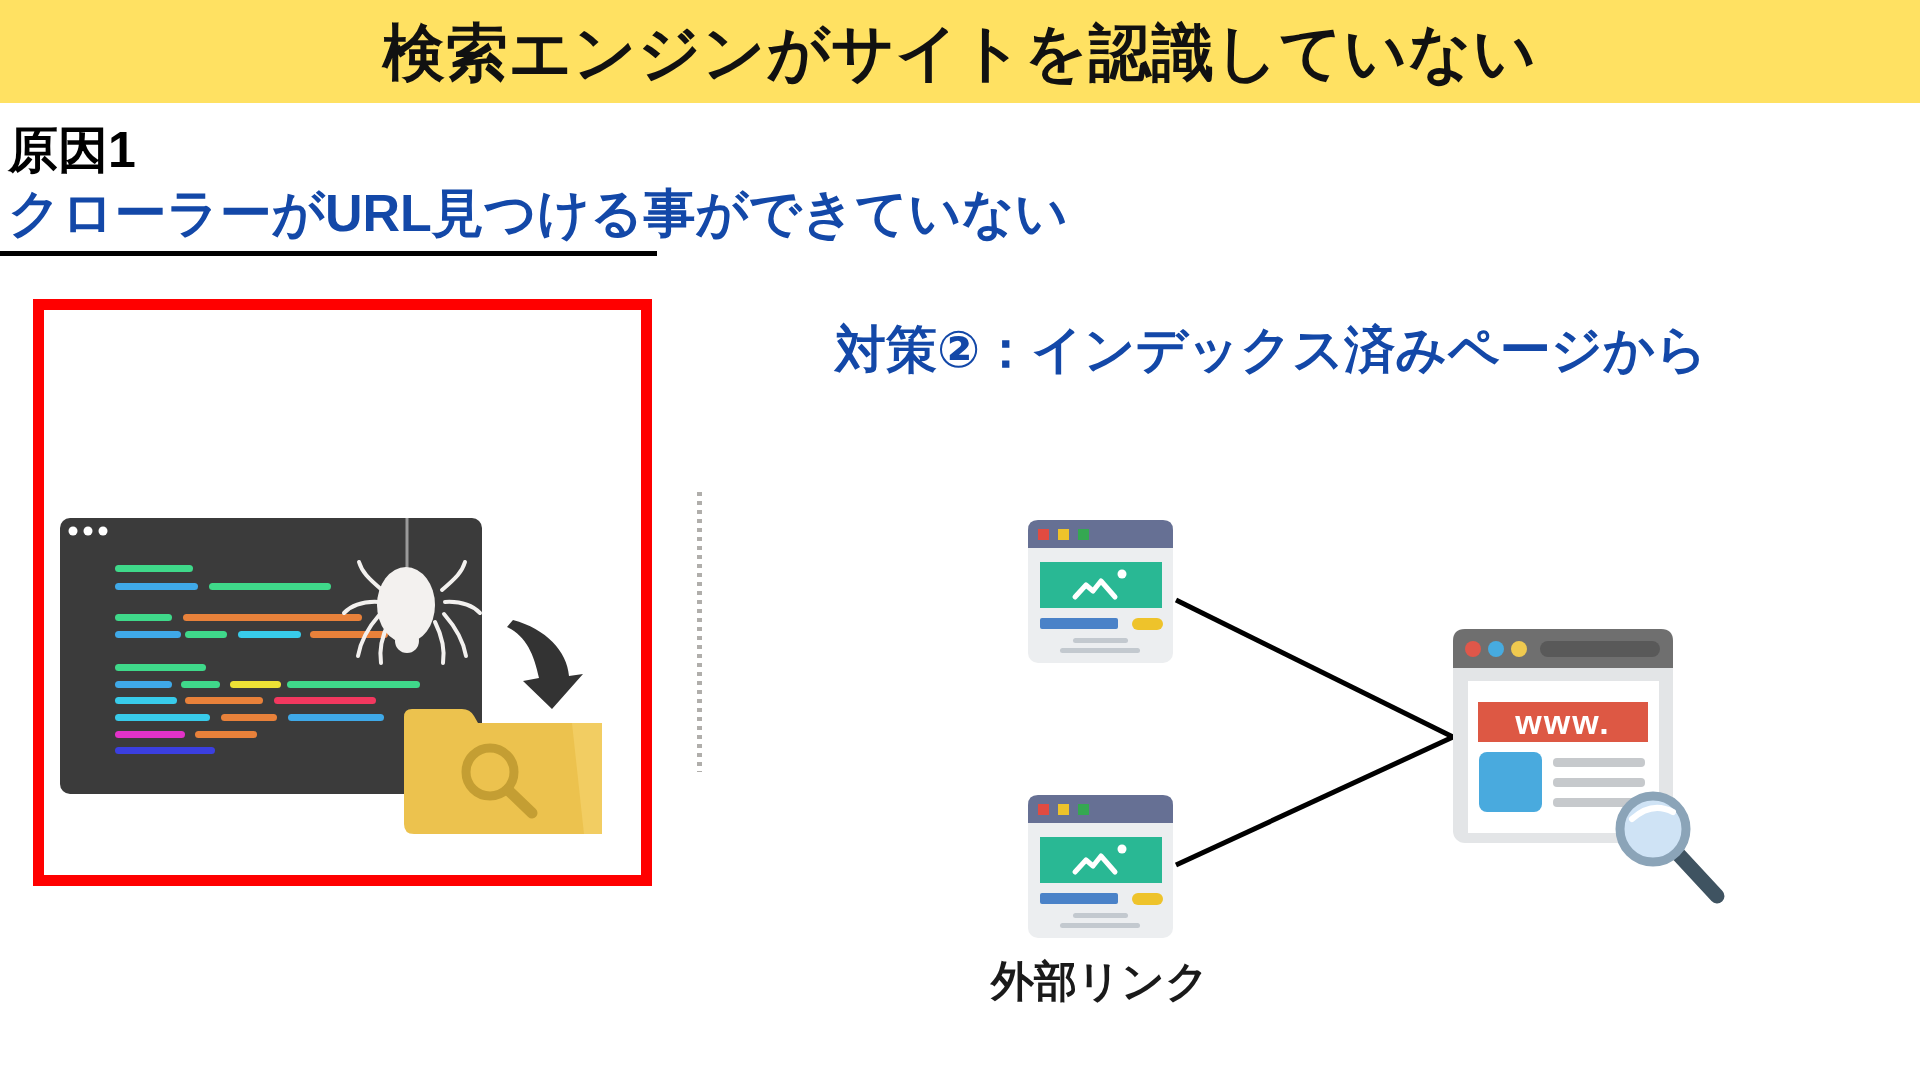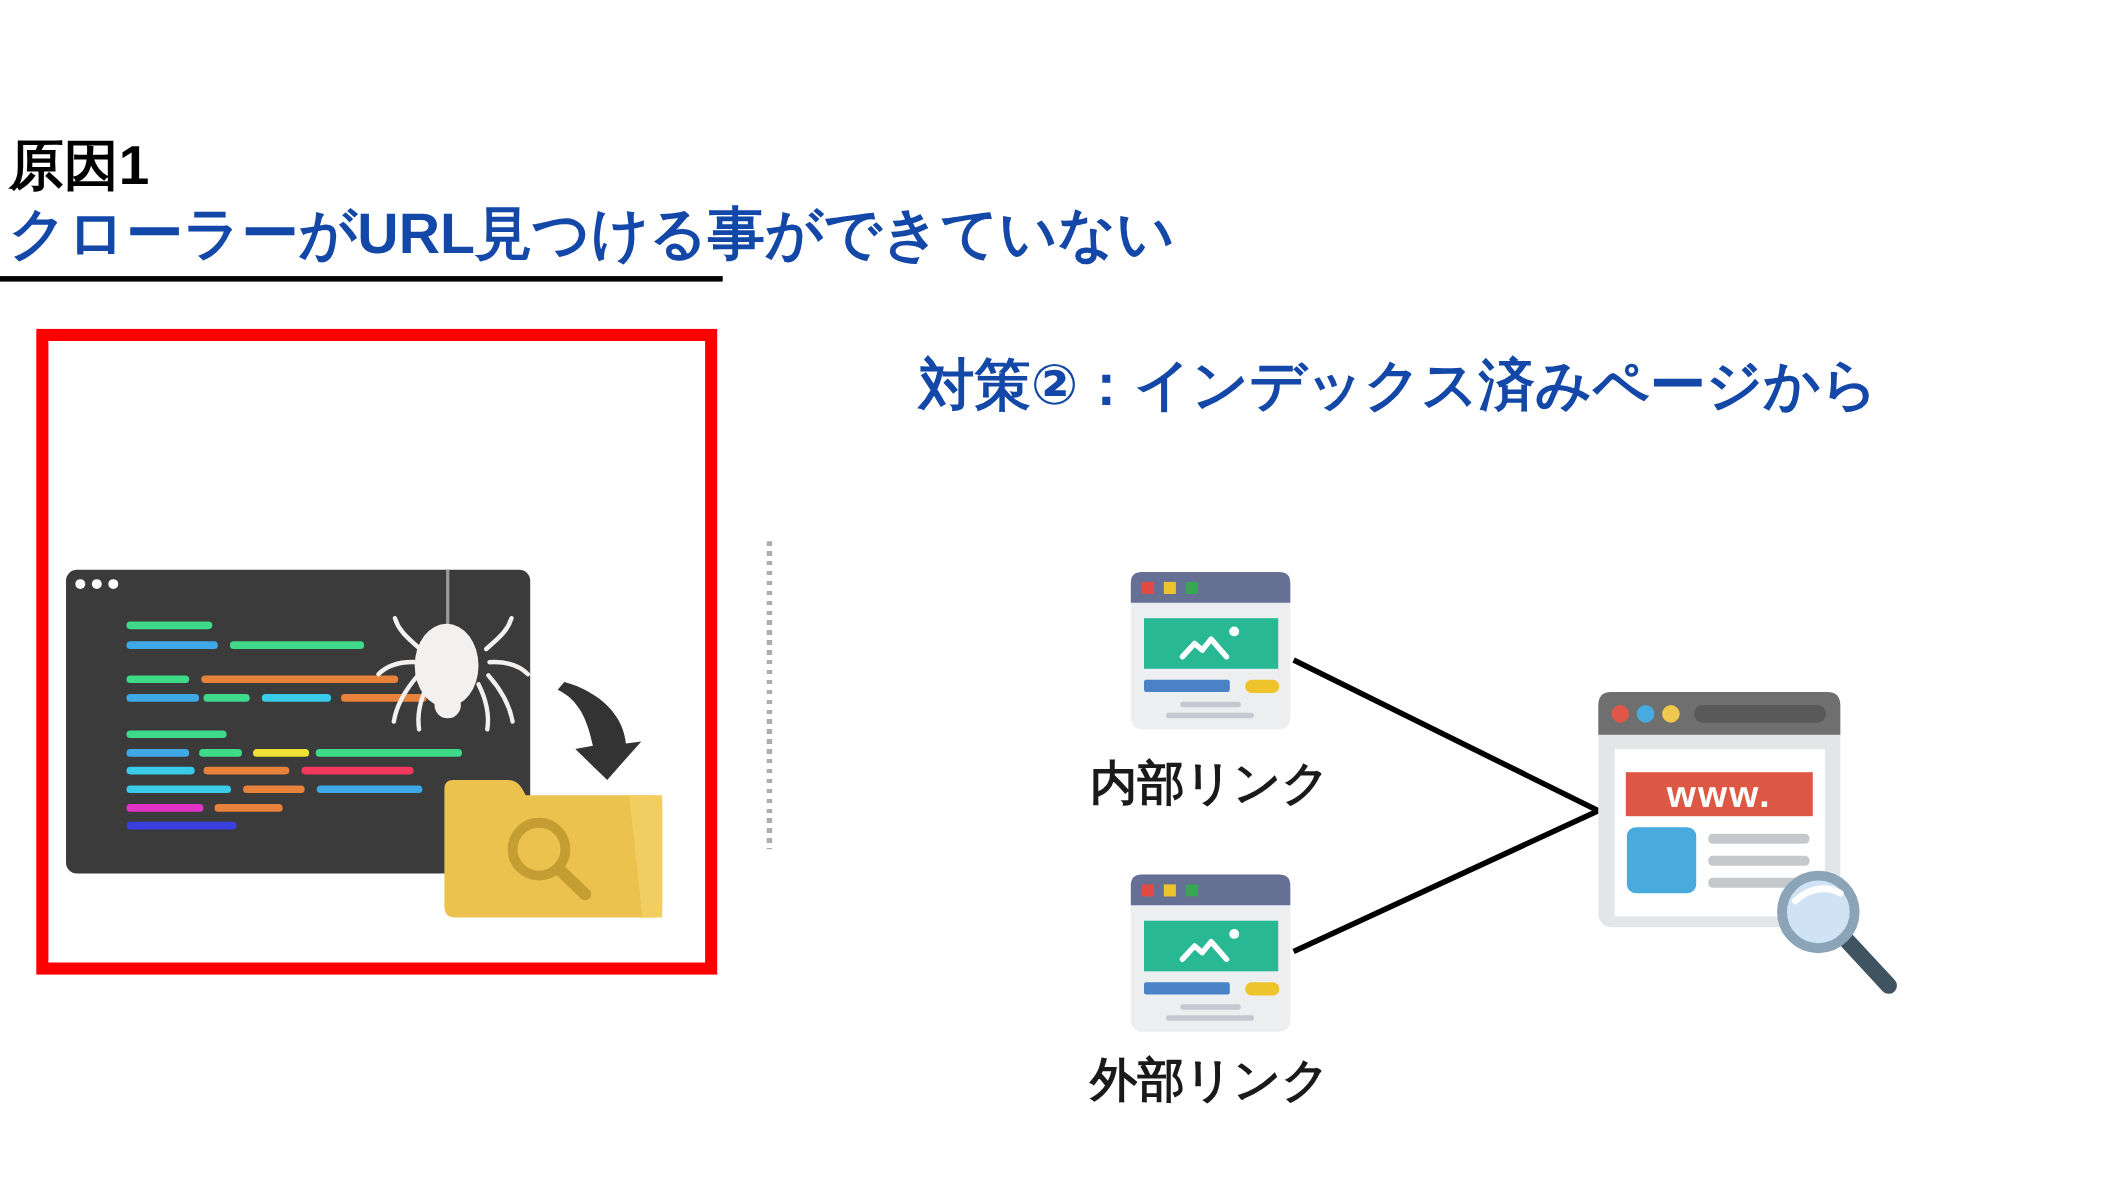--- a/index.html
+++ b/index.html
@@ -56,32 +56,34 @@
   }
   .node-label.internal{left:950px;top:683px;}
   .node-label.external{left:950px;top:953px;}
   .art{position:absolute;left:0;top:0;width:1920px;height:1080px;pointer-events:none;}
 </style>
 </head>
 <body>
 
 <div class="stage">
 
+  <header class="banner">
+    <div class="banner-title">検索エンジンがサイトを認識していない</div>
+  </header>
 
   <div class="cause-label">原因1</div>
   <div class="cause-desc">クローラーがURL見つける事ができていない</div>
   <div class="underline"></div>
 
   <div class="problem-box"></div>
 
   <div class="dotted-divider"></div>
 
   <div class="sol-line1">対策②：インデックス済みページから</div>
 
-  <div class="node-label internal">内部リンク</div>
   <div class="node-label external">外部リンク</div>
 
   <svg class="art" viewBox="0 0 1920 1080">
 
     <g>
       <rect x="60" y="518" width="422" height="276" rx="10" fill="#3B3B3B"></rect>
       <g>
         <circle cx="73" cy="531" r="4.5" fill="#ffffff"></circle>
         <circle cx="88" cy="531" r="4.5" fill="#ffffff"></circle>
         <circle cx="103" cy="531" r="4.5" fill="#ffffff"></circle>

